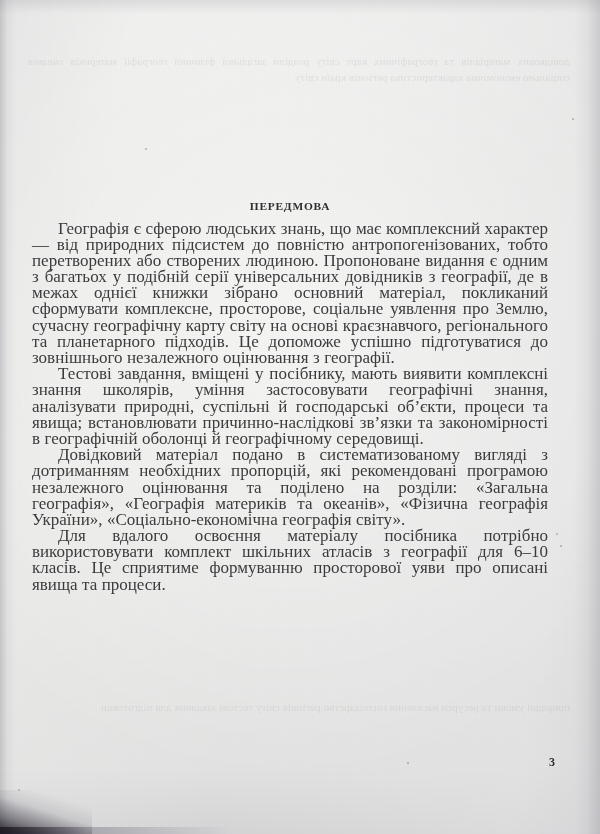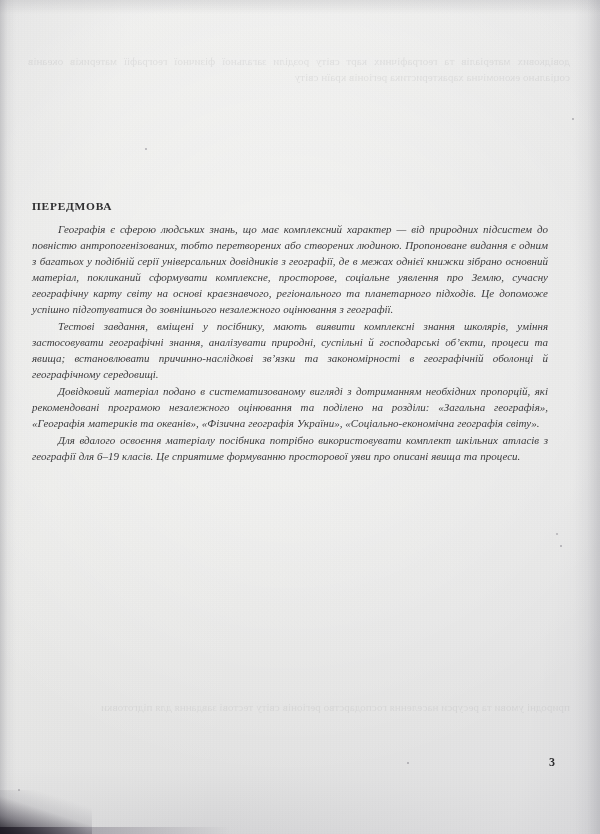--- a/index.html
+++ b/index.html
@@ -59,34 +59,34 @@
     position: absolute;
     left: 32px;
     top: 200px;
     width: 516px;
   }
 
   .section-heading {
     font-weight: bold;
     font-size: 11.4px;
     letter-spacing: 0.75px;
+    text-align: center;
     margin: 0 0 9px 0;
     color: #2f2f31;
   }
 
   .body-paragraph {
     margin: 0 0 0.5px 0;
-    font-size: 11px;
+    font-size: 17px;
     line-height: 16.1px;
     text-align: justify;
     text-indent: 26px;
     word-spacing: 0.2px;
     color: #3b3b3d;
     hyphens: manual;
-    font-style: italic;
   }
 
   
   .page-number {
     position: absolute;
     right: 45px;
     top: 755px;
     font-size: 12px;
     font-weight: bold;
     color: #2c2c2e;
@@ -154,21 +154,21 @@
   <div class="text-block">
 
     <h1 class="section-heading">ПЕРЕДМОВА</h1>
 
     <p class="body-paragraph">Географія є сферою людських знань, що має комплексний характер — від природних підсистем до повністю антропогенізованих, тобто перетворених або створених людиною. Пропоноване видання є одним з багатьох у подібній серії універсальних довідників з географії, де в межах однієї книжки зібрано основний матеріал, покликаний сформувати комплексне, просторове, соціальне уявлення про Землю, сучасну географічну карту світу на основі краєзнавчого, регіонального та планетарного підходів. Це допоможе успішно підготуватися до зовнішнього незалежного оцінювання з географії.</p>
 
     <p class="body-paragraph">Тестові завдання, вміщені у посібнику, мають виявити комплексні знання школярів, уміння застосовувати географічні знання, аналізувати природні, суспільні й господарські об’єкти, процеси та явища; встановлювати причинно-наслідкові зв’язки та закономірності в географічній оболонці й географічному середовищі.</p>
 
     <p class="body-paragraph">Довідковий матеріал подано в систематизованому вигляді з дотриманням необхідних пропорцій, які рекомендовані програмою незалежного оцінювання та поділено на розділи: «Загальна географія», «Географія материків та океанів», «Фізична географія України», «Соціально-економічна географія світу».</p>
 
-    <p class="body-paragraph">Для вдалого освоєння матеріалу посібника потрібно використовувати комплект шкільних атласів з географії для 6–19 класів. Це сприятиме формуванню просторової уяви про описані явища та процеси.</p>
+    <p class="body-paragraph">Для вдалого освоєння матеріалу посібника потрібно використовувати комплект шкільних атласів з географії для 6–10 класів. Це сприятиме формуванню просторової уяви про описані явища та процеси.</p>
 
   </div>
 
   <div class="page-number">3</div>
 
   <div class="edge-shadow-top"></div>
   <div class="edge-shadow-left"></div>
   <div class="edge-shadow-right"></div>
   <div class="corner-shadow-bottom-left"></div>
   <div class="corner-shadow-bottom-strip"></div>

